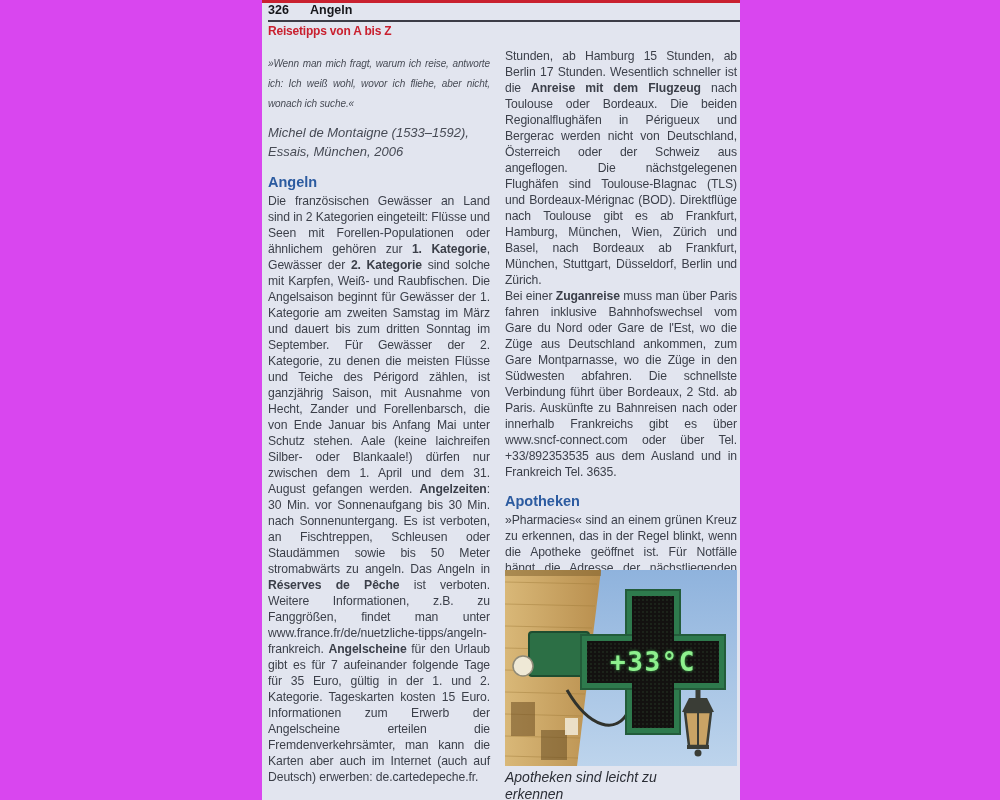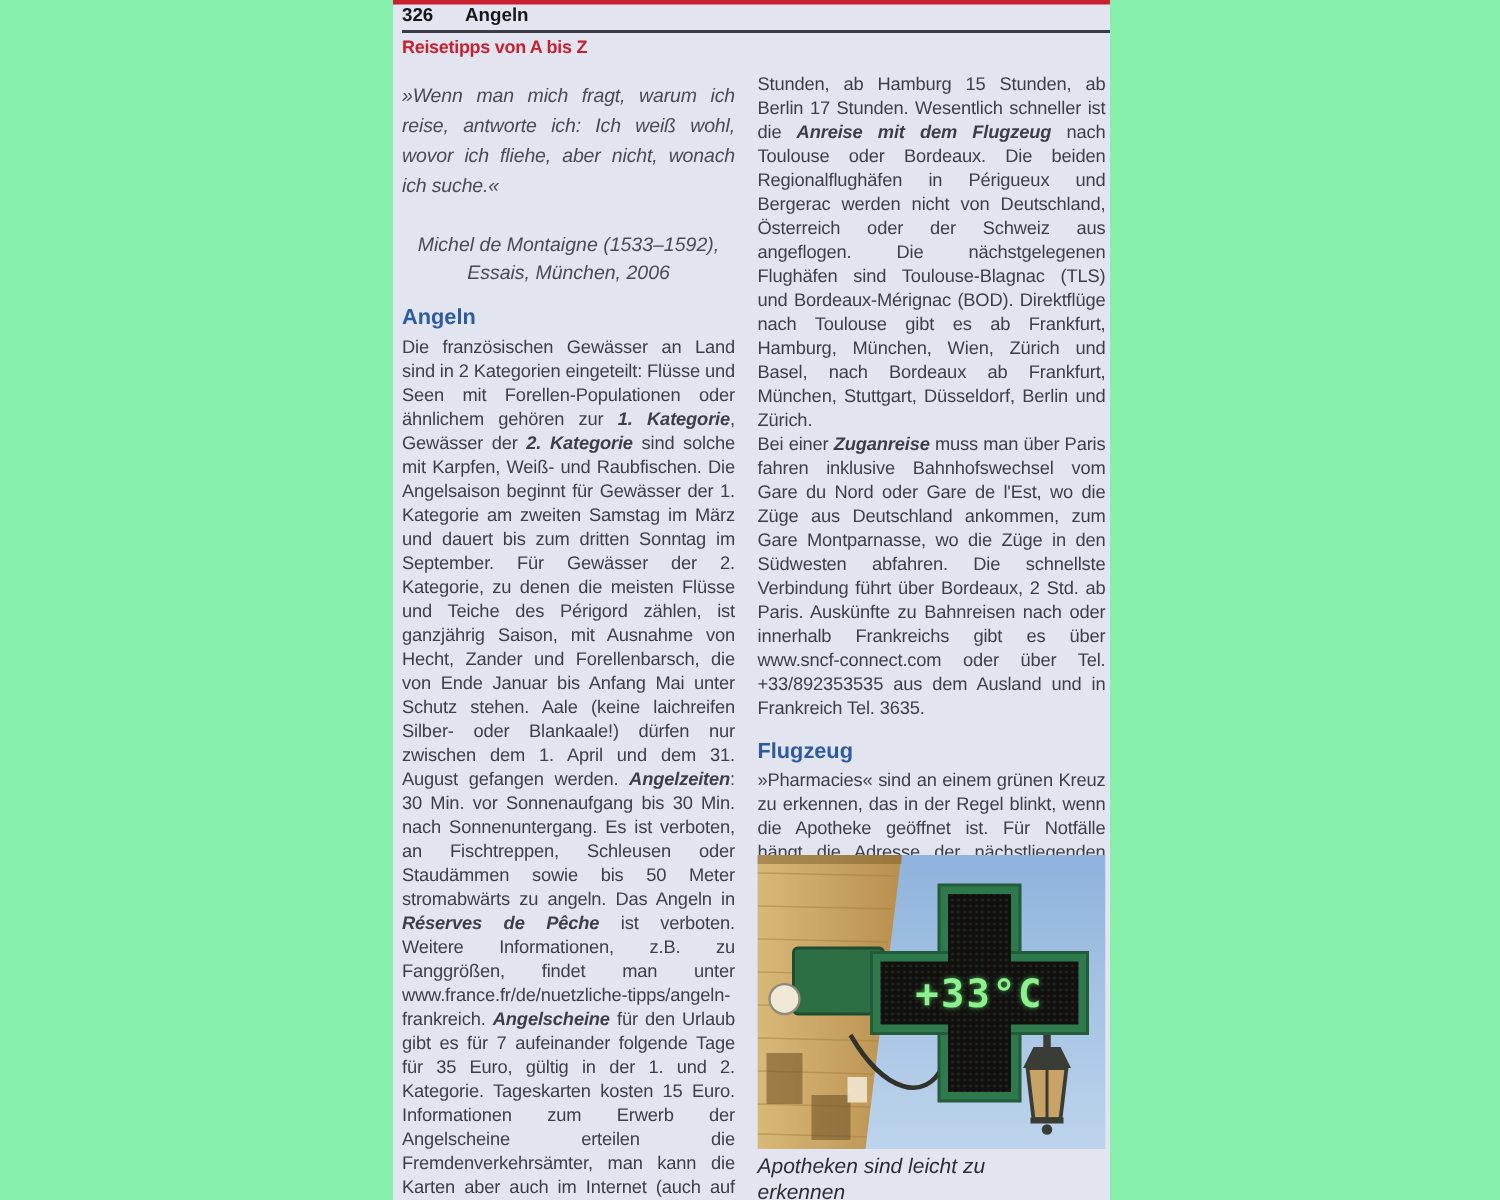--- a/index.html
+++ b/index.html
@@ -7,35 +7,35 @@
     --accent-red:#c9202f;
     --heading-blue:#2c5ba0;
     --body-text:#3b3f49;
     --header-text:#15151a;
     --rule-dark:#3c3c46;
     --caption-text:#2a2d35;
   }
   *{margin:0;padding:0;box-sizing:border-box;}
   html,body{width:1000px;height:800px;background:#ffffff;}
   body{font-family:"Liberation Sans", sans-serif;}
-  .page{position:relative;width:1000px;height:800px;background:#86efac;overflow:hidden;}
+  .page{position:relative;width:1000px;height:800px;background:#d946ef;overflow:hidden;}
   .content{position:absolute;left:262px;top:0;width:478px;height:800px;background:var(--page-bg);overflow:hidden;}
   .top-rule{position:absolute;left:0;top:0;width:478px;height:3px;background:var(--accent-red);}
   .page-header{position:absolute;left:6px;top:3px;width:466px;height:13px;color:var(--header-text);font-size:12.5px;}
   .page-number{position:absolute;left:0;top:0;font-weight:600;}
   .chapter-title{position:absolute;left:42px;top:0;font-weight:700;}
   .header-rule{position:absolute;left:0;top:17px;width:472px;height:1.5px;background:var(--rule-dark);}
   .page-title{position:absolute;left:6px;top:24px;font-size:12px;font-weight:700;color:var(--accent-red);letter-spacing:-0.2px;}
   .col-left{position:absolute;left:6px;top:54px;width:222px;}
   .col-right{position:absolute;left:243px;top:48px;width:232px;}
-  .quote{font-style:italic;font-size:13px;line-height:20px;text-align:justify;color:#474b55;letter-spacing:-0.1px;}
-  .attribution{margin-top:19px;font-style:italic;font-size:13px;line-height:19px;text-align:center;color:#474b55;}
+  .quote{font-style:italic;font-size:10px;line-height:20px;text-align:justify;color:#474b55;letter-spacing:-0.1px;}
+  .attribution{margin-top:9px;font-style:italic;font-size:13px;line-height:19px;text-align:left;color:#474b55;}
   .sec-heading{margin-top:13px;margin-bottom:3px;font-size:14.5px;font-weight:700;color:var(--heading-blue);}
   .body-par{font-size:12.2px;line-height:16px;text-align:justify;color:var(--body-text);letter-spacing:-0.1px;hyphens:auto;-webkit-hyphens:auto;}
-  .body-par .b{font-weight:700;font-style:italic;}
+  .body-par .b{font-weight:700;}
   .figure{position:absolute;left:243px;top:570px;width:196px;background:var(--page-bg);z-index:2;}
   .photo{display:block;width:232px;height:196px;}
   .caption{margin-top:3px;font-family:Liberation Sans, sans-serif;font-style:italic;font-size:14px;line-height:17px;color:var(--caption-text);}
 </style>
 </head>
 <body>
 
 <div class="page">
   <div class="content">
 
@@ -57,21 +57,21 @@
 
       <h2 class="sec-heading">Angeln</h2>
       <p class="body-par"><span>Die französischen Gewässer an Land sind in 2 Kategorien eingeteilt: Flüsse und Seen mit Forellen-Populationen oder ähnlichem gehören zur </span><span class="b">1. Kategorie</span><span>, Gewässer der </span><span class="b">2. Kategorie</span><span> sind solche mit Karpfen, Weiß- und Raubfischen. Die Angelsaison beginnt für Gewässer der 1. Kategorie am zweiten Samstag im März und dauert bis zum dritten Sonntag im September. Für Gewässer der 2. Kategorie, zu denen die meisten Flüsse und Teiche des Périgord zählen, ist ganzjährig Saison, mit Ausnahme von Hecht, Zander und Forellenbarsch, die von Ende Januar bis Anfang Mai unter Schutz stehen. Aale (keine laichreifen Silber- oder Blankaale!) dürfen nur zwischen dem 1. April und dem 31. August gefangen werden. </span><span class="b">Angelzeiten</span><span>: 30 Min. vor Sonnenaufgang bis 30 Min. nach Sonnenuntergang. Es ist verboten, an Fischtreppen, Schleusen oder Staudämmen sowie bis 50 Meter stromabwärts zu angeln. Das Angeln in </span><span class="b">Réserves de Pêche</span><span> ist verboten. Weitere Informationen, z.B. zu Fanggrößen, findet man unter www.france.fr/de/nuetzliche-tipps/angeln-frankreich. </span><span class="b">Angelscheine</span><span> für den Urlaub gibt es für 7 aufeinander folgende Tage für 35 Euro, gültig in der 1. und 2. Kategorie. Tageskarten kosten 15 Euro. Informationen zum Erwerb der Angelscheine erteilen die Fremdenverkehrsämter, man kann die Karten aber auch im Internet (auch auf Deutsch) erwerben: de.cartedepeche.fr.</span></p>
 
     </div>
 
     <div class="col-right">
       <p class="body-par"><span>Stunden, ab Hamburg 15 Stunden, ab Berlin 17 Stunden. Wesentlich schneller ist die </span><span class="b">Anreise mit dem Flugzeug</span><span> nach Toulouse oder Bordeaux. Die beiden Regionalflughäfen in Périgueux und Bergerac werden nicht von Deutschland, Österreich oder der Schweiz aus angeflogen. Die nächstgelegenen Flughäfen sind Toulouse-Blagnac (TLS) und Bordeaux-Mérignac (BOD). Direktflüge nach Toulouse gibt es ab Frankfurt, Hamburg, München, Wien, Zürich und Basel, nach Bordeaux ab Frankfurt, München, Stuttgart, Düsseldorf, Berlin und Zürich.</span></p>
       <p class="body-par"><span>Bei einer </span><span class="b">Zuganreise</span><span> muss man über Paris fahren inklusive Bahnhofswechsel vom Gare du Nord oder Gare de l'Est, wo die Züge aus Deutschland ankommen, zum Gare Montparnasse, wo die Züge in den Südwesten abfahren. Die schnellste Verbindung führt über Bordeaux, 2 Std. ab Paris. Auskünfte zu Bahnreisen nach oder innerhalb Frankreichs gibt es über www.sncf-connect.com oder über Tel. +33/892353535 aus dem Ausland und in Frankreich Tel. 3635.</span></p>
 
-      <h2 class="sec-heading">Flugzeug</h2>
+      <h2 class="sec-heading">Apotheken</h2>
       <p class="body-par">»Pharmacies« sind an einem grünen Kreuz zu erkennen, das in der Regel blinkt, wenn die Apotheke geöffnet ist. Für Notfälle hängt die Adresse der nächstliegenden diensthabenden Apotheke aus.</p>
     </div>
 
     <figure class="figure">
       <svg class="photo" viewBox="0 0 232 196" xmlns="http://www.w3.org/2000/svg">
         <defs>
           <linearGradient id="sky" x1="0" y1="0" x2="0" y2="1">
             <stop offset="0" stop-color="#8fb3dd"></stop>
             <stop offset="1" stop-color="#bdd4ec"></stop>
           </linearGradient>

